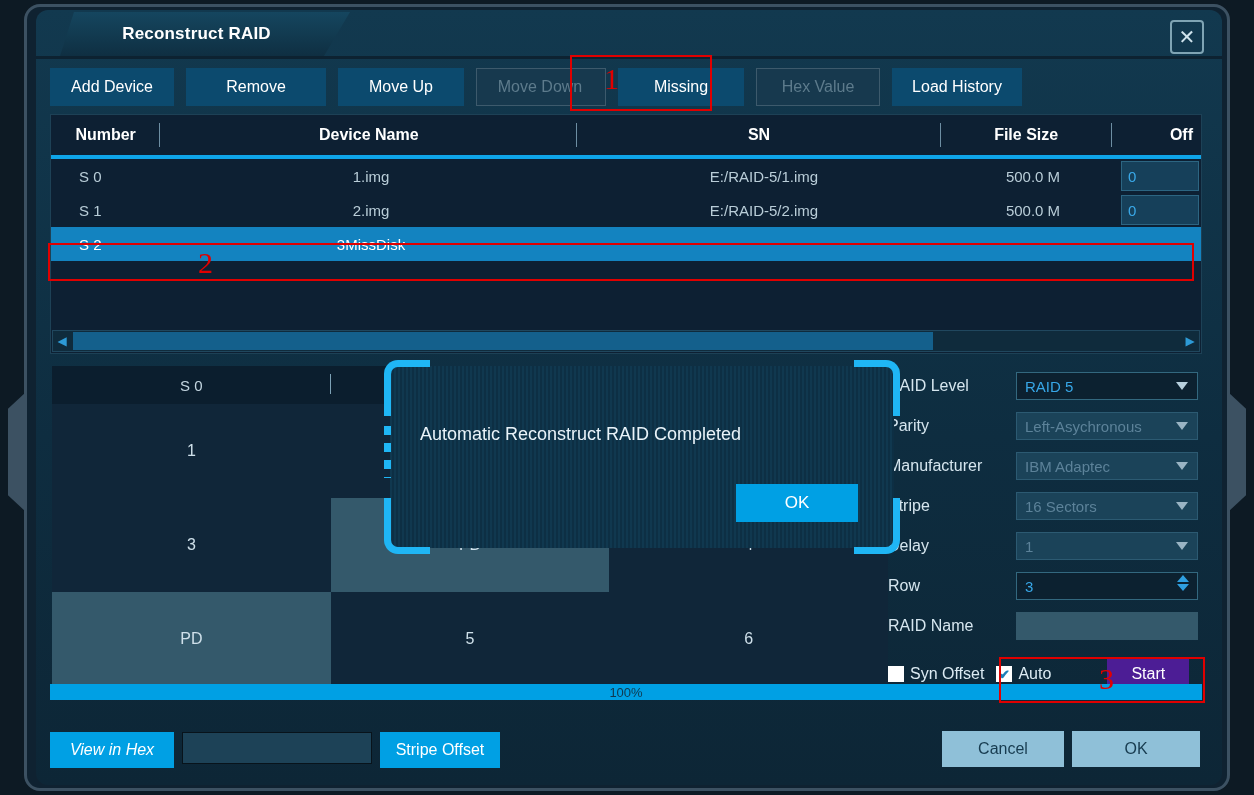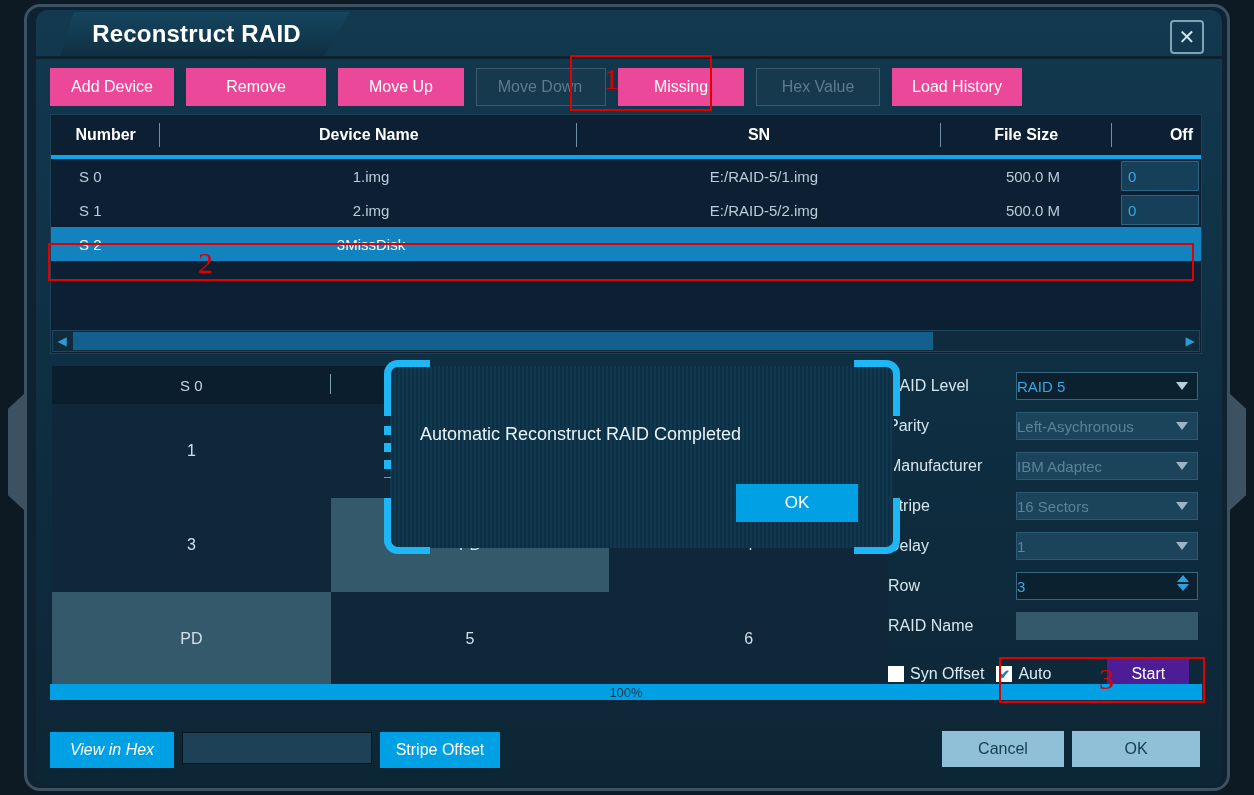--- a/index.html
+++ b/index.html
@@ -31,42 +31,42 @@
      clip-path:polygon(0 0,100% 14%,100% 86%,0 100%);}
 
   
   .title-tab{
     position:absolute;left:60px;top:12px;width:290px;height:44px;
     background:linear-gradient(180deg,#15465f,#0f2f42);
     clip-path:polygon(14px 0,100% 0,calc(100% - 26px) 100%,0 100%);
     display:flex;align-items:center;justify-content:center;
   }
   .title-tab span{
-    color:#ffffff;font-size:24px;font-weight:bold;letter-spacing:.2px;
+    color:#ffffff;font-size:17px;font-weight:bold;letter-spacing:.2px;
     margin-right:17px;
   }
   .tab-underline{
     position:absolute;left:36px;top:56px;width:1186px;height:3px;
     background:#0d2231;
   }
 
   
   .close-btn{
     position:absolute;left:1170px;top:20px;width:30px;height:30px;
     border:2px solid #7fa4b4;border-radius:4px;
     display:flex;align-items:center;justify-content:center;
     color:#cfe3ec;font-size:20px;line-height:1;cursor:pointer;
     background:transparent;
   }
 
   
   .toolbar{position:absolute;left:50px;top:68px;height:38px;display:flex;gap:12px;}
   .tb-btn{
     height:38px;display:flex;align-items:center;justify-content:center;
-    font-size:16px;color:#ffffff;background:#ec4899;cursor:pointer;
+    font-size:16px;color:#ffffff;background:#0c4a6e;cursor:pointer;
     box-sizing:border-box;padding:0 10px;
   }
   .tb-btn.disabled{
     background:#17394e;color:#5d7b8c;border:1px solid #3d5a6c;cursor:default;
   }
 
   
   .table-wrap{
     position:absolute;left:50px;top:114px;width:1152px;height:240px;
     background:#0d2033;border:1px solid #1d4156;box-sizing:border-box;
@@ -113,21 +113,21 @@
      font-size:16px;color:#cfe0ea;box-sizing:border-box;}
   .g-dark{background:#102639;}
   .g-light{background:#34596b;}
 
   
   .settings{position:absolute;left:888px;top:366px;width:314px;height:322px;}
   .s-row{display:flex;align-items:center;height:40px;}
   .s-label{width:128px;color:#d6e6ef;font-size:16px;}
   .s-field{
     position:relative;width:182px;height:28px;box-sizing:border-box;
-    display:flex;align-items:center;padding-left:0;font-size:15px;
+    display:flex;align-items:center;padding-left:8px;font-size:15px;
   }
   .s-select{background:#0c2130;border:1px solid #33687f;color:#37a6e6;}
   .s-select.disabled{background:#1b4359;border:1px solid #2c5a72;color:#5c8299;}
   .caret{
     position:absolute;right:9px;top:9px;width:0;height:0;
     border-left:6px solid transparent;border-right:6px solid transparent;
     border-top:8px solid #b7cfdd;
   }
   .s-select.disabled .caret{border-top-color:#9ab4c4;}
   .spin{position:absolute;right:8px;top:2px;display:flex;flex-direction:column;gap:2px;}

